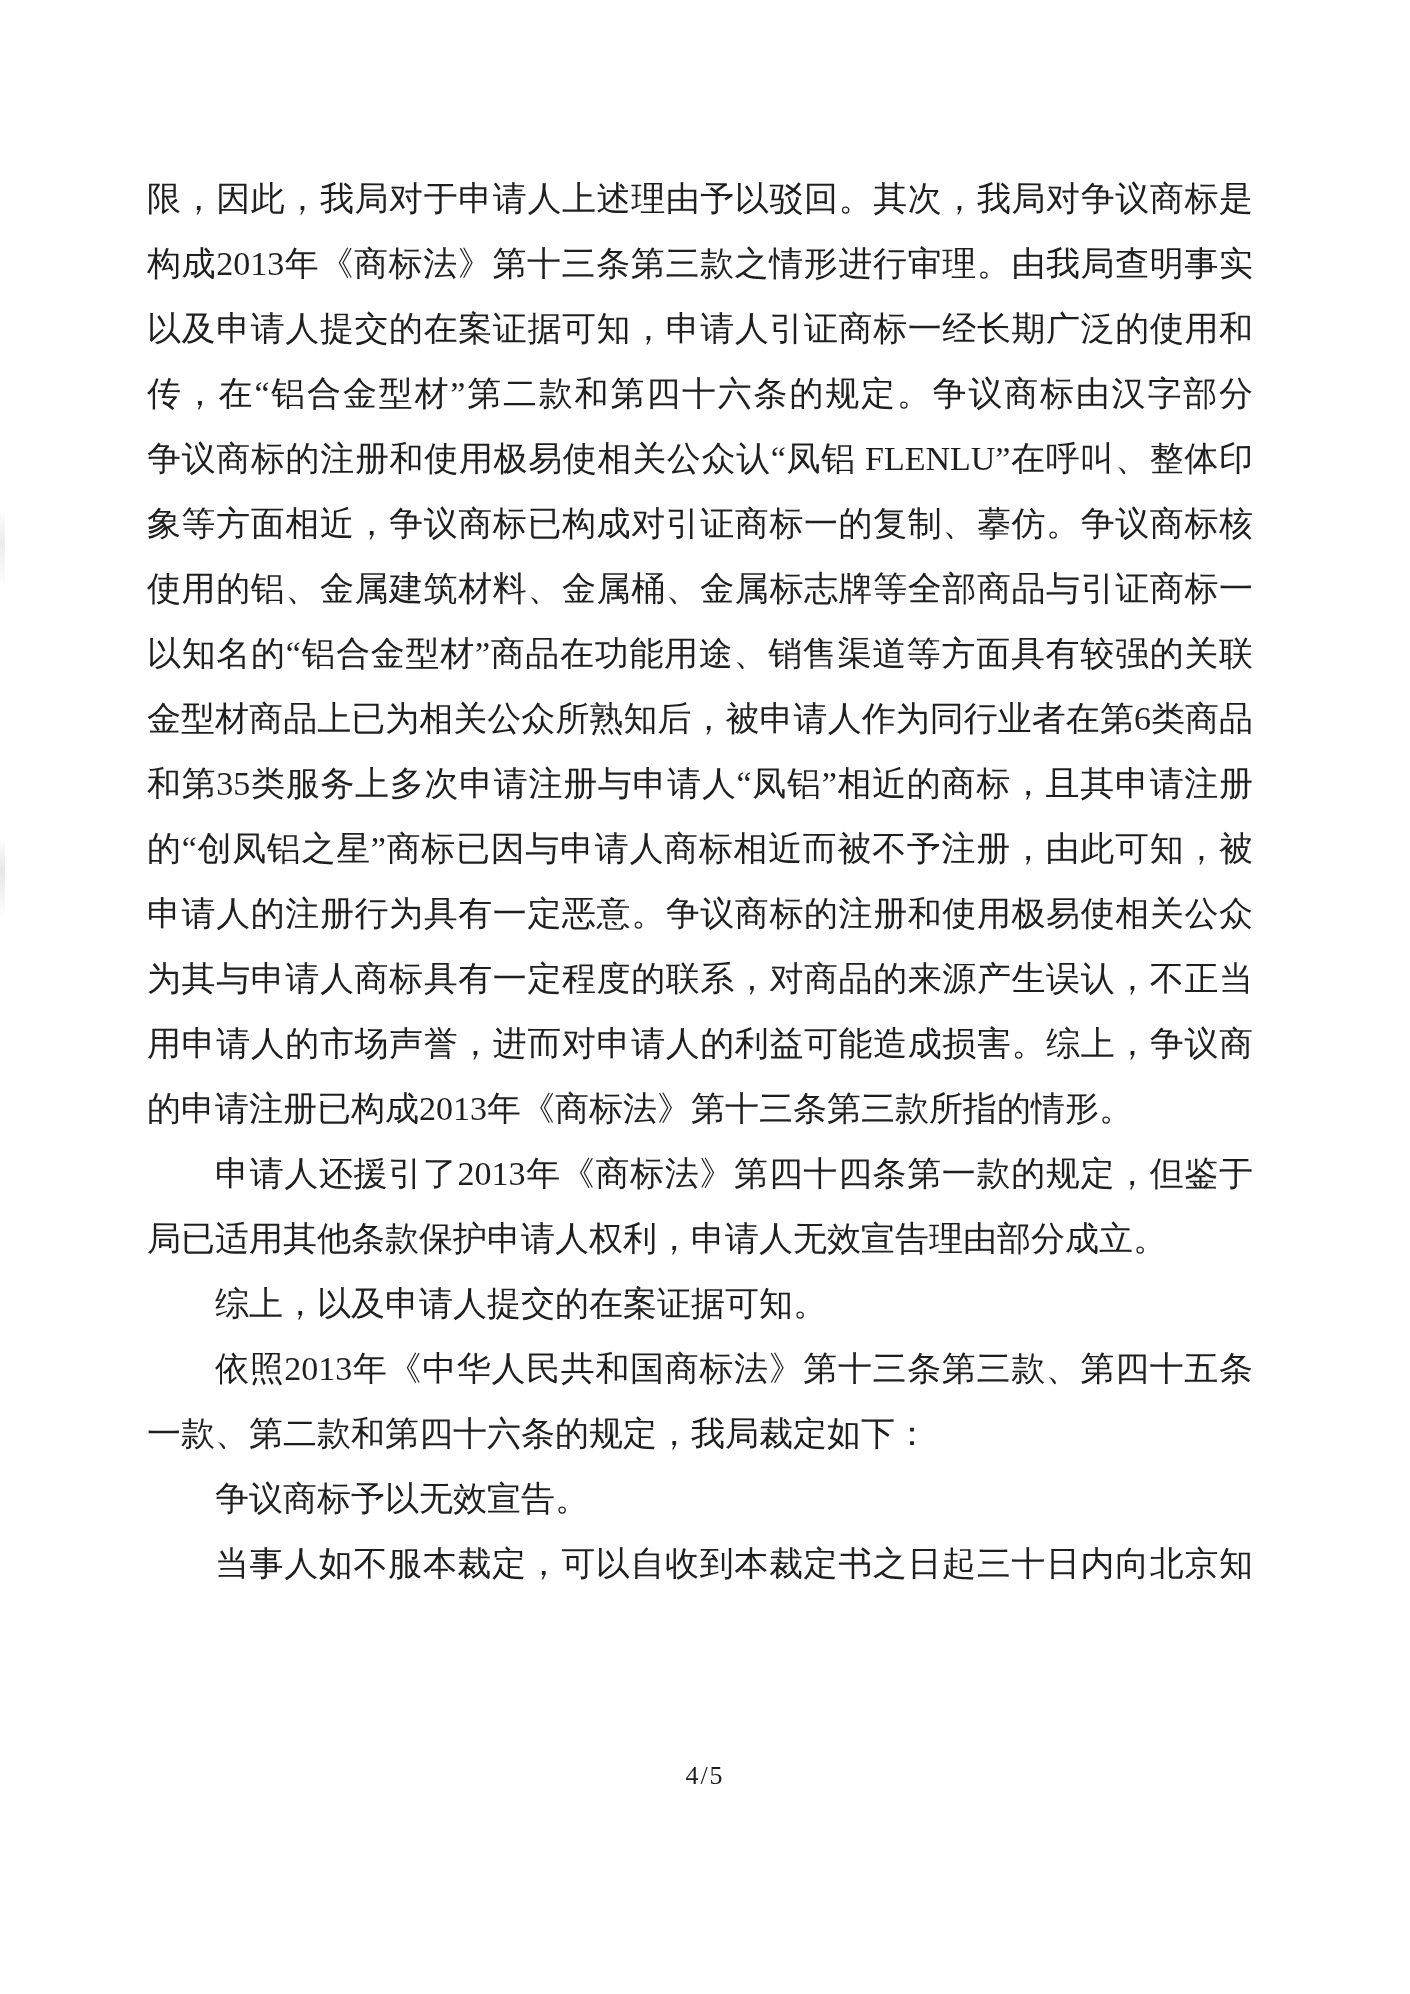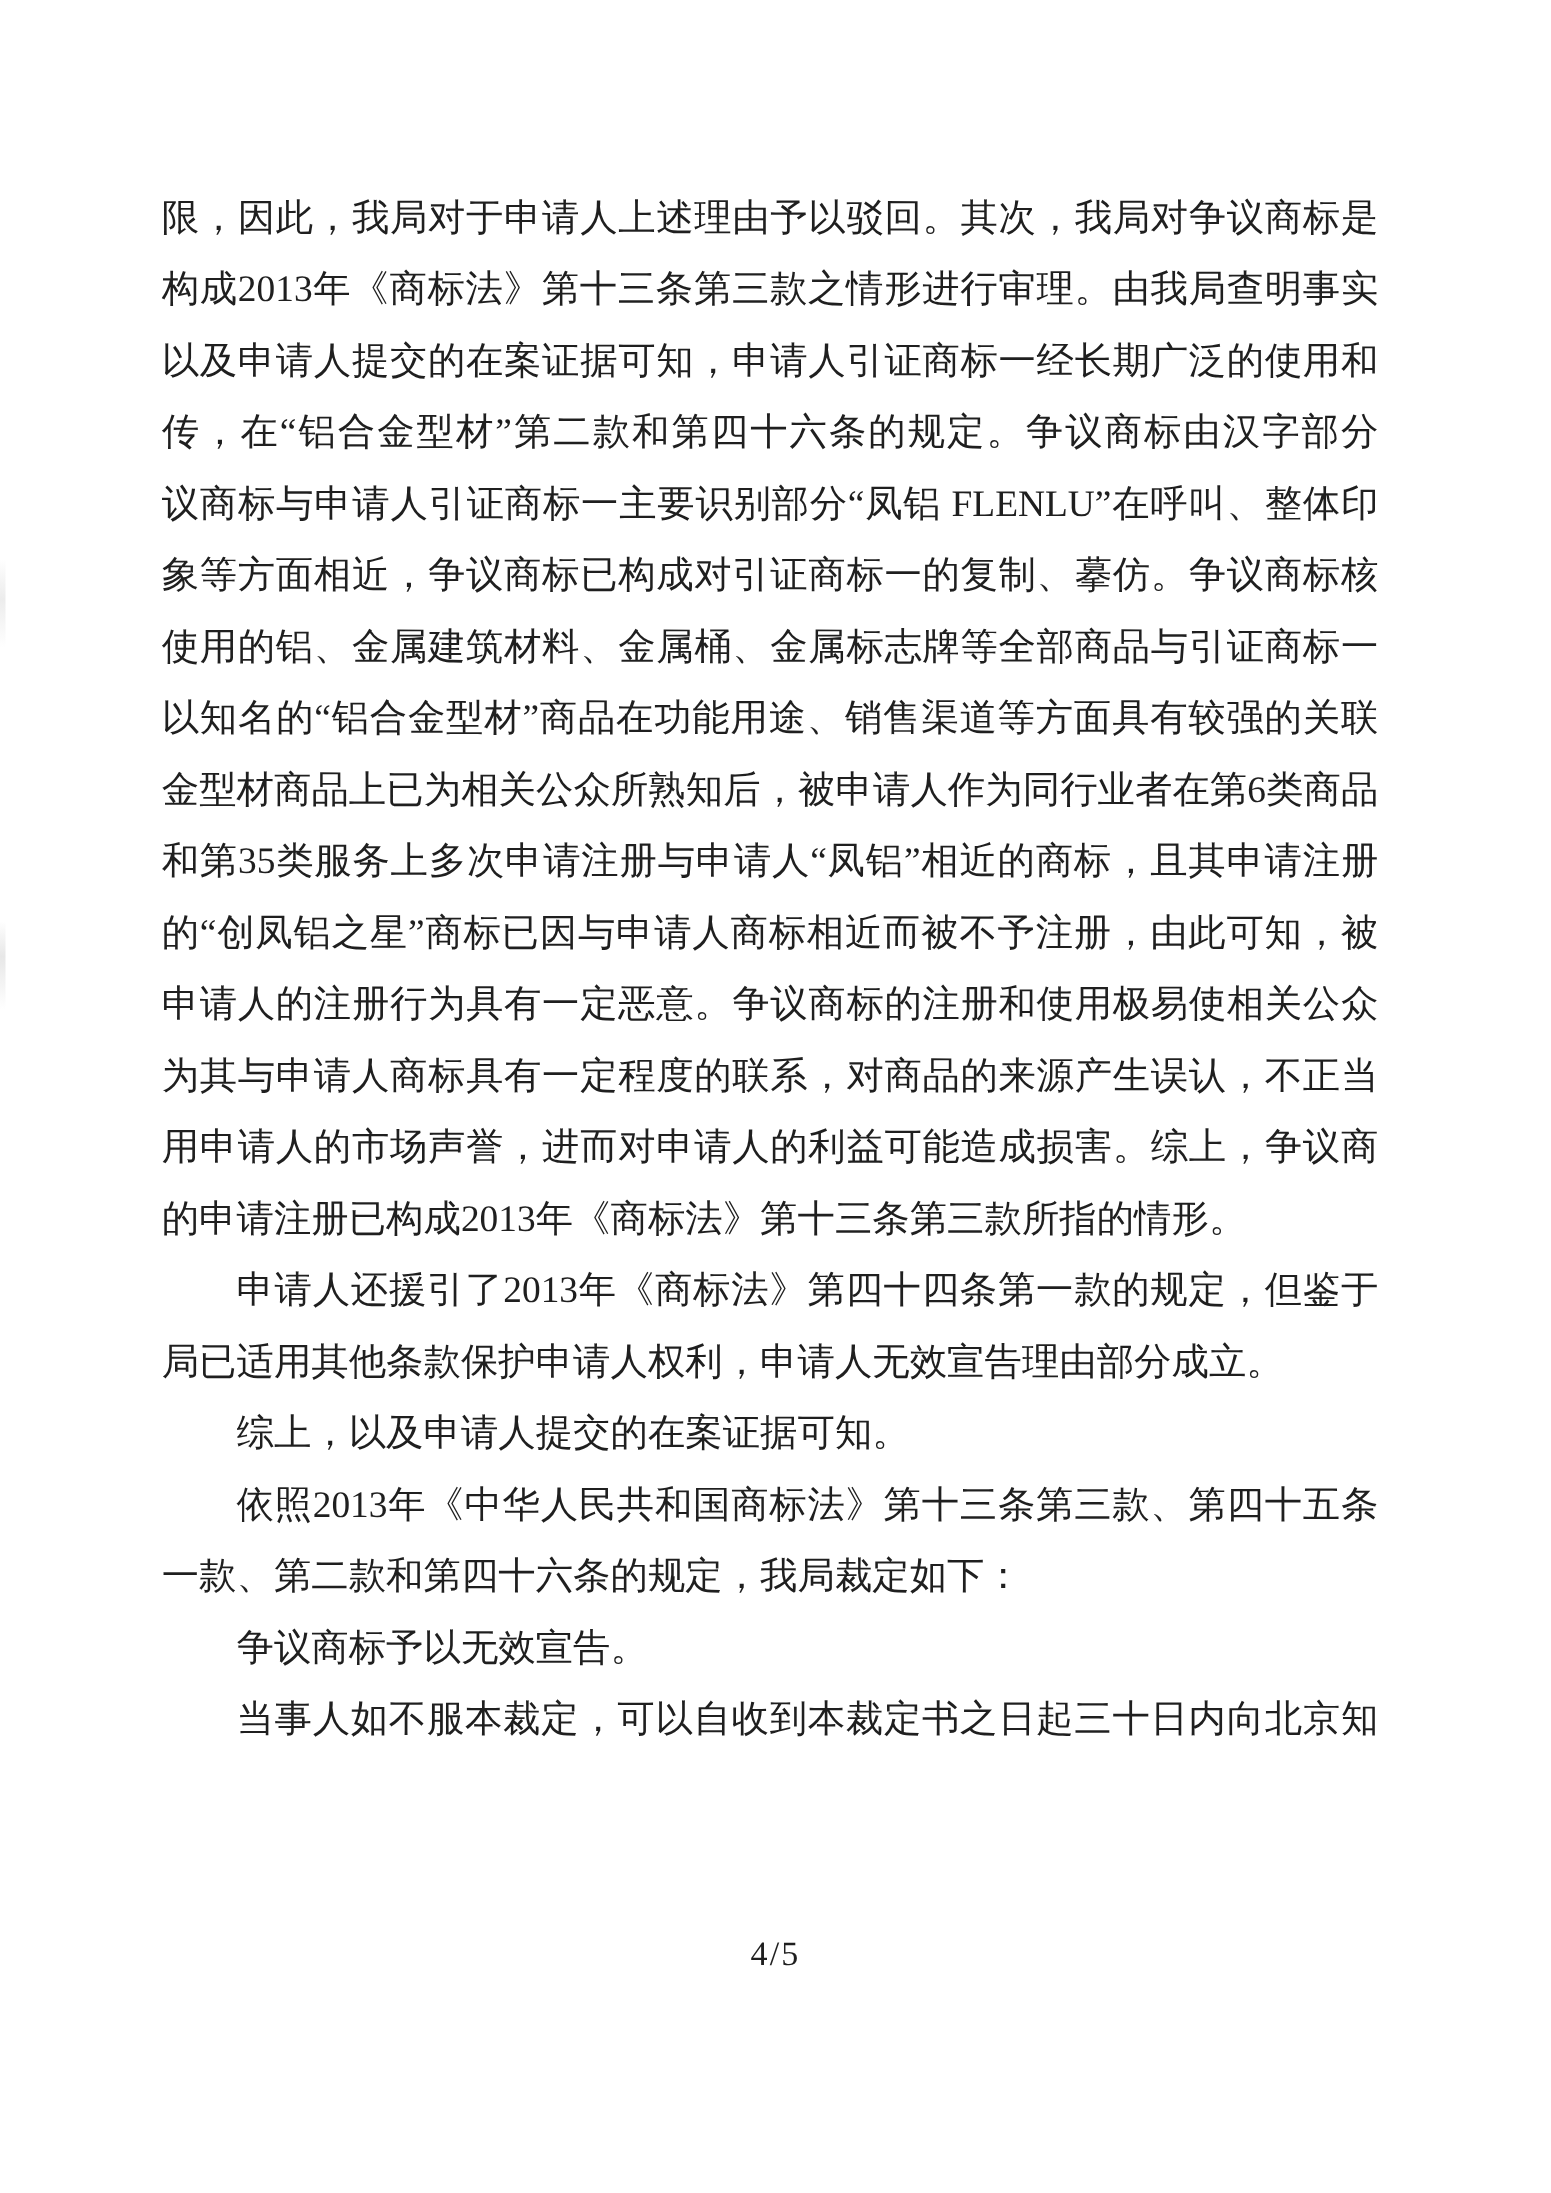--- a/index.html
+++ b/index.html
@@ -45,36 +45,36 @@
     text-align-last: left;
   }
   .line.fill { text-align-last: justify; }
   .line.indent { padding-left: 68px; }
   .footer {
     position: absolute;
     top: 1756px;
     left: 0;
     width: 100%;
     text-align: center;
-    font-size: 31px;
+    font-size: 26px;
     line-height: 40px;
     letter-spacing: 2px;
   }
 </style>
 </head>
 <body style="--bg: #ffffff; --fg: #1f1f1f;">
 
 <div class="page">
   <div class="scan-edge"></div>
   <main class="text-block">
       <div class="line fill">限，因此，我局对于申请人上述理由予以驳回。其次，我局对争议商标是否</div>
       <div class="line fill">构成2013年《商标法》第十三条第三款之情形进行审理。由我局查明事实三</div>
       <div class="line fill">以及申请人提交的在案证据可知，申请人引证商标一经长期广泛的使用和宣</div>
       <div class="line fill">传，在“铝合金型材”第二款和第四十六条的规定。争议商标由汉字部分</div>
-      <div class="line fill">议商标与申请人引证商标一主要识别部分“凤铝 FLENLU”在呼叫、整体印</div>
+      <div class="line fill">争议商标的注册和使用极易使相关公众认“凤铝 FLENLU”在呼叫、整体印</div>
       <div class="line fill">象等方面相近，争议商标已构成对引证商标一的复制、摹仿。争议商标核定</div>
       <div class="line fill">使用的铝、金属建筑材料、金属桶、金属标志牌等全部商品与引证商标一赖</div>
       <div class="line fill">以知名的“铝合金型材”商品在功能用途、销售渠道等方面具有较强的关联</div>
       <div class="line fill">金型材商品上已为相关公众所熟知后，被申请人作为同行业者在第6类商品</div>
       <div class="line fill">和第35类服务上多次申请注册与申请人“凤铝”相近的商标，且其申请注册</div>
       <div class="line fill">的“创凤铝之星”商标已因与申请人商标相近而被不予注册，由此可知，被</div>
       <div class="line fill">申请人的注册行为具有一定恶意。争议商标的注册和使用极易使相关公众认</div>
       <div class="line fill">为其与申请人商标具有一定程度的联系，对商品的来源产生误认，不正当利</div>
       <div class="line fill">用申请人的市场声誉，进而对申请人的利益可能造成损害。综上，争议商标</div>
       <div class="line">的申请注册已构成2013年《商标法》第十三条第三款所指的情形。</div>

